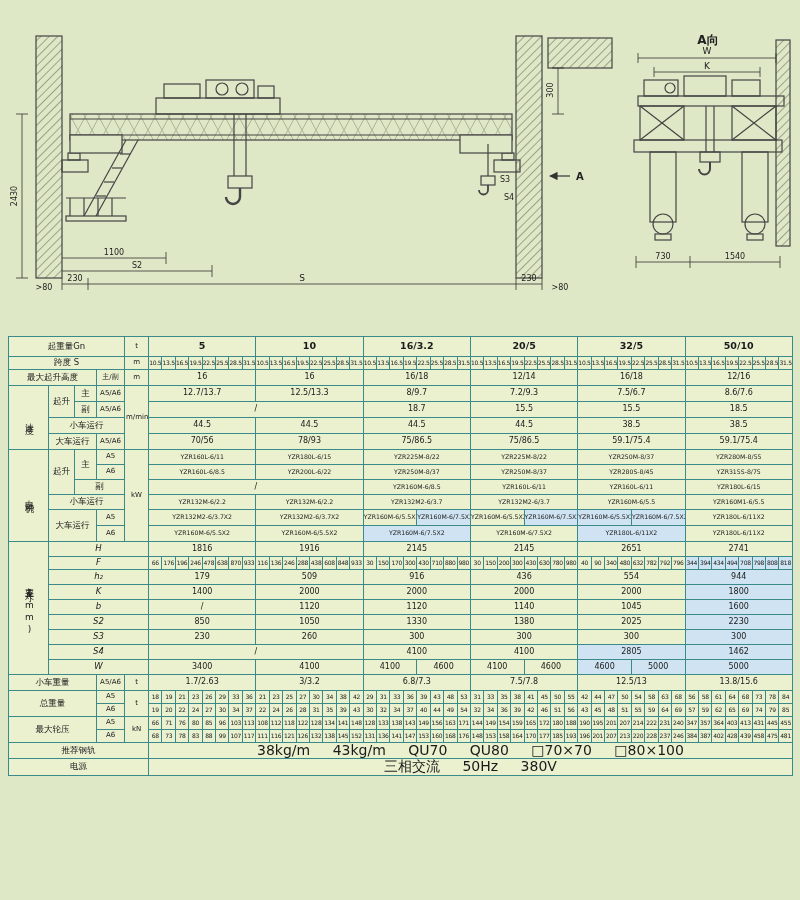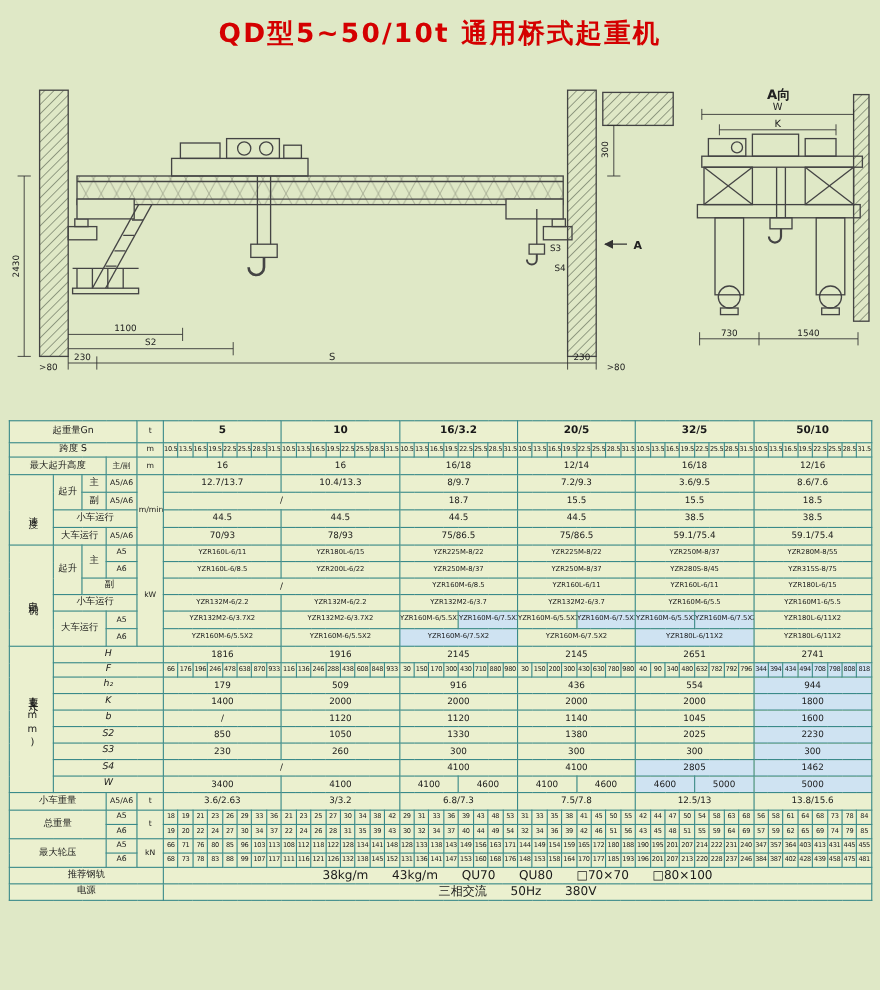--- a/index.html
+++ b/index.html
@@ -26,28 +26,27 @@
   .spec td.lbl  { font-size:8.5px; }
   .spec td.sm   { font-size:7px; }
   .spec td.dim  { font-size:8.5px; font-style:italic; }
   .spec td.v    { writing-mode:vertical-rl; text-orientation:upright; letter-spacing:2px; font-size:9px; }
   .spec td.tiny { font-size:6px; padding:0; letter-spacing:-0.3px; }
   .spec td.m    { font-size:6.2px; padding:0; }
   .spec td.u    { font-size:7px; }
   .spec td.blue { background:#cfe3f2; }
   .spec td.m.blue { background:#cfe3f2; }
   .spec td.bold { font-weight:bold; font-size:9.5px; }
-  .spec td.ws   { word-spacing:18px; font-size:11px; }
+  .spec td.ws   { word-spacing:18px; font-size:14px; }
 </style>
 </head>
 <body>
 
 <div class="page">
 
-  <h1 class="title">QD型5~50/10t 通用桥式起重机</h1>
 
   <div class="drawing-wrap">
     <svg width="784" height="300" viewBox="0 0 784 300">
       <defs>
         <pattern id="hatch" width="6" height="6" patternUnits="userSpaceOnUse" patternTransform="rotate(45)">
           <line x1="0" y1="0" x2="0" y2="6" stroke="#6a7460" stroke-width="1.2"></line>
         </pattern>
         <pattern id="truss" width="14" height="26" patternUnits="userSpaceOnUse">
           <path d="M0,26L14,0M0,0L14,26" stroke="#8a8f7a" stroke-width="0.6" fill="none"></path>
         </pattern>
@@ -329,24 +328,24 @@
             <td colspan="8">16/18</td>
             <td colspan="8">12/16</td>
           </tr>
           <tr style="height: 16px;">
             <td rowspan="4" class="lbl v">速度</td>
             <td rowspan="2" class="lbl">起升</td>
             <td class="lbl">主</td>
             <td class="sm">A5/A6</td>
             <td rowspan="4" class="u">m/min</td>
             <td colspan="8">12.7/13.7</td>
-            <td colspan="8">10.4/13.3</td>
+            <td colspan="8">12.5/13.3</td>
             <td colspan="8">8/9.7</td>
             <td colspan="8">7.2/9.3</td>
-            <td colspan="8">3.6/9.5</td>
+            <td colspan="8">7.5/6.7</td>
             <td colspan="8">8.6/7.6</td>
           </tr>
           <tr style="height: 16px;">
             <td class="lbl">副</td>
             <td class="sm">A5/A6</td>
             <td colspan="16">/</td>
             <td colspan="8">18.7</td>
             <td colspan="8">15.5</td>
             <td colspan="8">15.5</td>
             <td colspan="8">18.5</td>
@@ -356,21 +355,21 @@
             <td colspan="8">44.5</td>
             <td colspan="8">44.5</td>
             <td colspan="8">44.5</td>
             <td colspan="8">44.5</td>
             <td colspan="8">38.5</td>
             <td colspan="8">38.5</td>
           </tr>
           <tr style="height: 16px;">
             <td colspan="2" class="lbl">大车运行</td>
             <td class="sm">A5/A6</td>
-            <td colspan="8">70/93</td>
+            <td colspan="8">70/56</td>
             <td colspan="8">78/93</td>
             <td colspan="8">75/86.5</td>
             <td colspan="8">75/86.5</td>
             <td colspan="8">59.1/75.4</td>
             <td colspan="8">59.1/75.4</td>
           </tr>
           <tr style="height: 15px;">
             <td rowspan="6" class="lbl v">电动机</td>
             <td rowspan="3" class="lbl">起升</td>
             <td rowspan="2" class="lbl">主</td>
@@ -554,21 +553,21 @@
             <td colspan="4">4100</td>
             <td colspan="4">4600</td>
             <td colspan="4" class="blue">4600</td>
             <td colspan="4" class="blue">5000</td>
             <td colspan="8" class="blue">5000</td>
           </tr>
           <tr style="height: 16px;">
             <td colspan="3" class="lbl">小车重量</td>
             <td class="sm">A5/A6</td>
             <td class="u">t</td>
-            <td colspan="8">3.6/2.63</td>
+            <td colspan="8">1.7/2.63</td>
             <td colspan="8">3/3.2</td>
             <td colspan="8">6.8/7.3</td>
             <td colspan="8">7.5/7.8</td>
             <td colspan="8">12.5/13</td>
             <td colspan="8">13.8/15.6</td>
           </tr>
           <tr style="height: 13px;">
             <td colspan="3" rowspan="2" class="lbl">总重量</td>
             <td class="sm">A5</td>
             <td rowspan="2" class="u">t</td>

